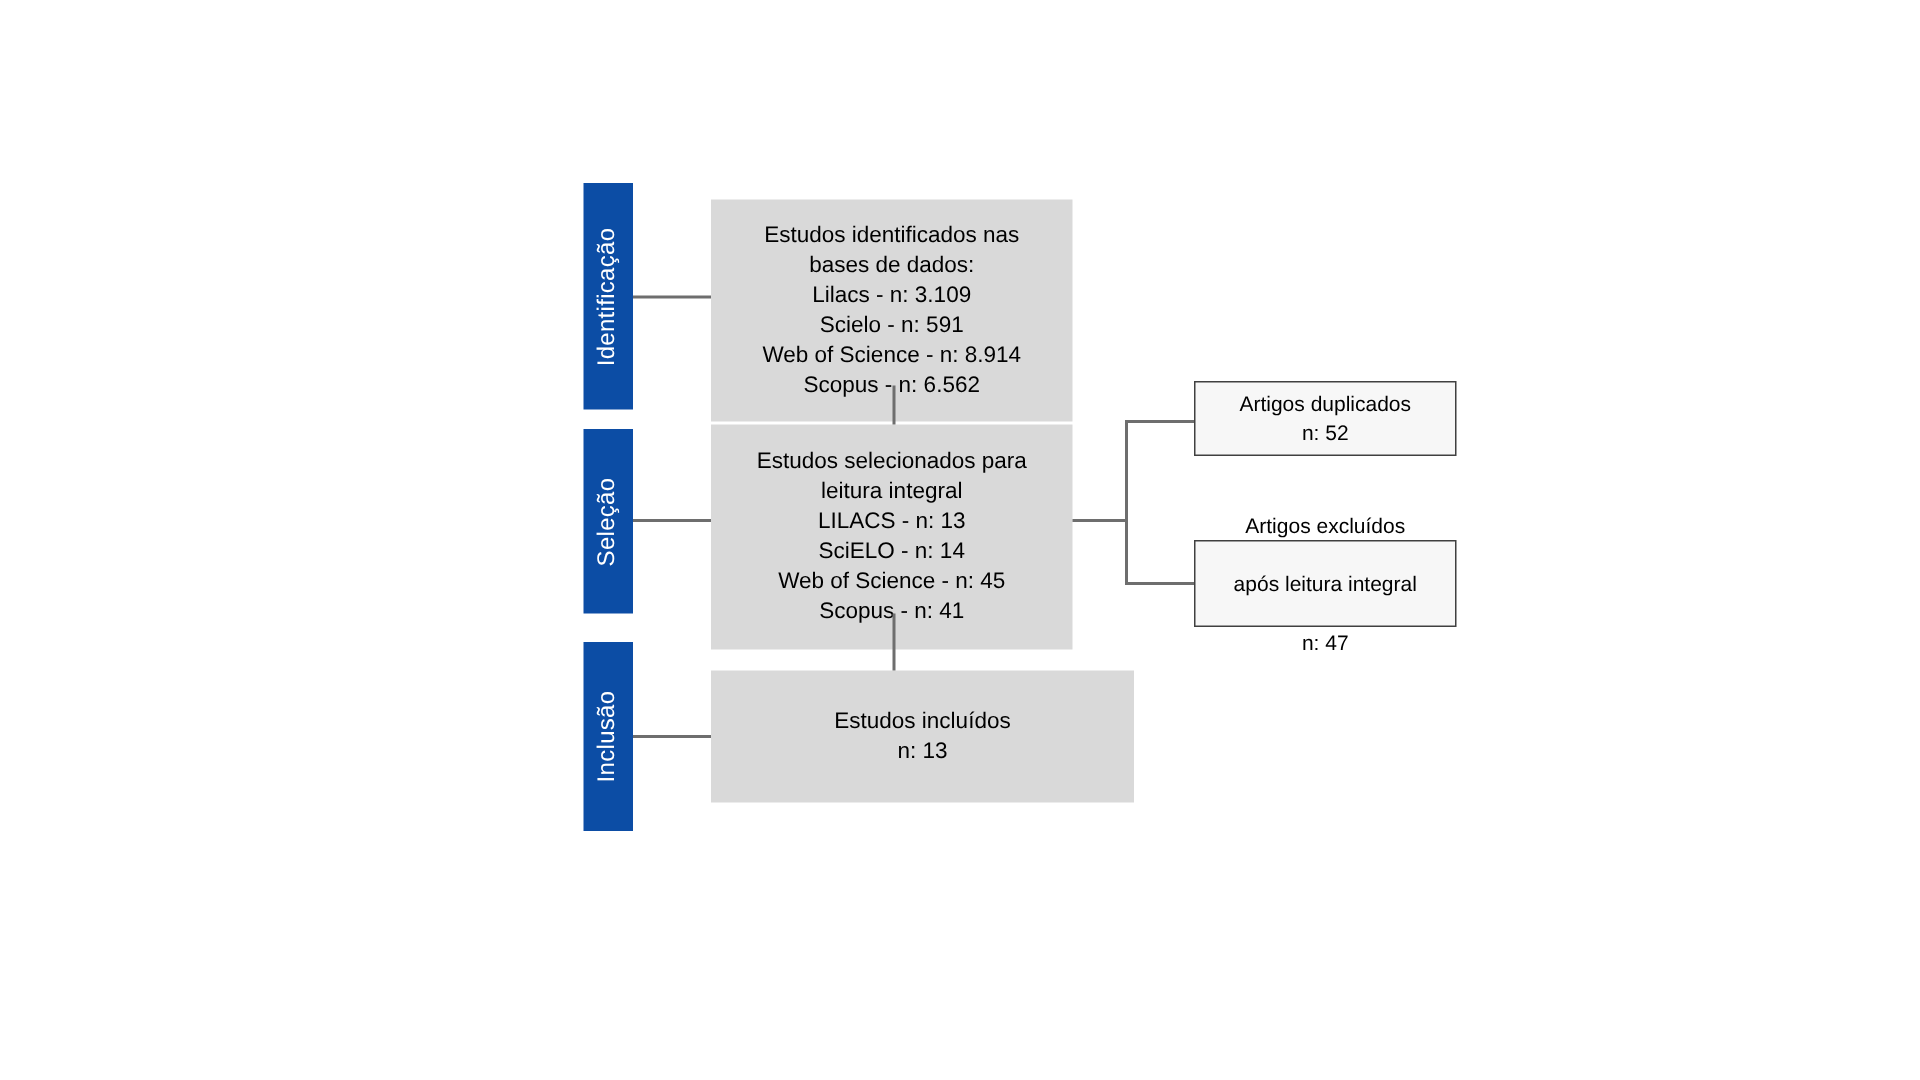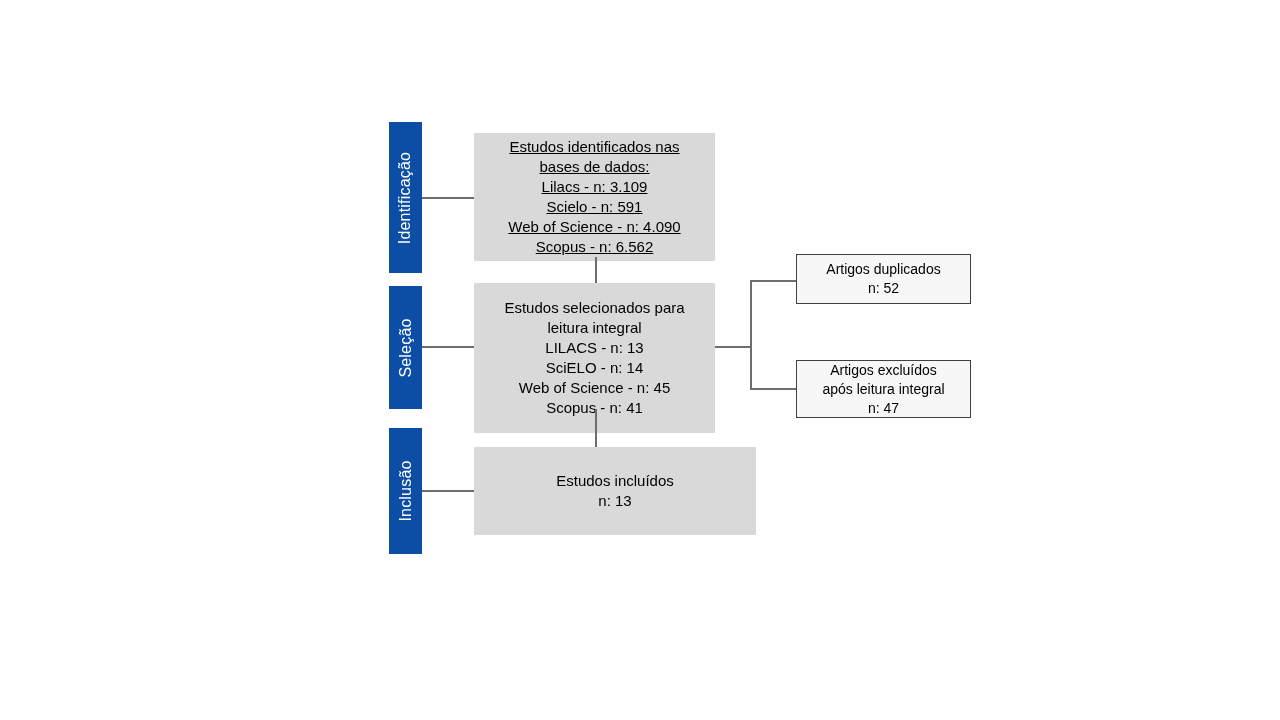--- a/index.html
+++ b/index.html
@@ -41,41 +41,41 @@
     background: #D9D9D9;
     display: flex;
     flex-direction: column;
     align-items: center;
     justify-content: center;
     text-align: center;
     color: #000000;
     font-size: 15px;
     line-height: 20px;
   }
-  .box-identified { left: 474px; top: 133px; width: 241px; height: 128px; text-decoration: underline; }
+  .box-identified { left: 474px; top: 133px; width: 241px; height: 148px; }
   .box-selected   { left: 474px; top: 283px; width: 241px; height: 150px; }
   .box-included   { left: 474px; top: 447px; width: 282px; height: 88px; }
 
   
   .side-box {
     position: absolute;
     background: #F7F7F7;
     border: 1px solid #404040;
     box-sizing: border-box;
     display: flex;
     flex-direction: column;
     align-items: center;
     justify-content: center;
     text-align: center;
     color: #000000;
     font-size: 14px;
     line-height: 19px;
   }
   .box-duplicados { left: 796px; top: 254px; width: 175px; height: 50px; }
-  .box-excluidos  { left: 796px; top: 360px; width: 175px; height: 58px; }
+  .box-excluidos  { left: 796px; top: 360px; width: 175px; height: 58px; gap: 20px; }
 
   .line { display: block; }
 
   
   .conn {
     position: absolute;
     background: #6E6E6E;
   }
   .c-bar1-box1   { left: 422px; top: 197px; width: 52px; height: 2px; }
   .c-bar2-box2   { left: 422px; top: 346px; width: 52px; height: 2px; }
@@ -100,21 +100,21 @@
   </div>
   <div class="stage-bar bar-inclusao">
     <span class="stage-label">Inclusão</span>
   </div>
 
   <div class="main-box box-identified">
     <span class="line">Estudos identificados nas</span>
     <span class="line">bases de dados:</span>
     <span class="line">Lilacs - n: 3.109</span>
     <span class="line">Scielo - n: 591</span>
-    <span class="line">Web of Science - n: 4.090</span>
+    <span class="line">Web of Science - n: 8.914</span>
     <span class="line">Scopus - n: 6.562</span>
   </div>
 
   <div class="main-box box-selected">
     <span class="line">Estudos selecionados para</span>
     <span class="line">leitura integral</span>
     <span class="line">LILACS - n: 13</span>
     <span class="line">SciELO - n: 14</span>
     <span class="line">Web of Science - n: 45</span>
     <span class="line">Scopus - n: 41</span>

